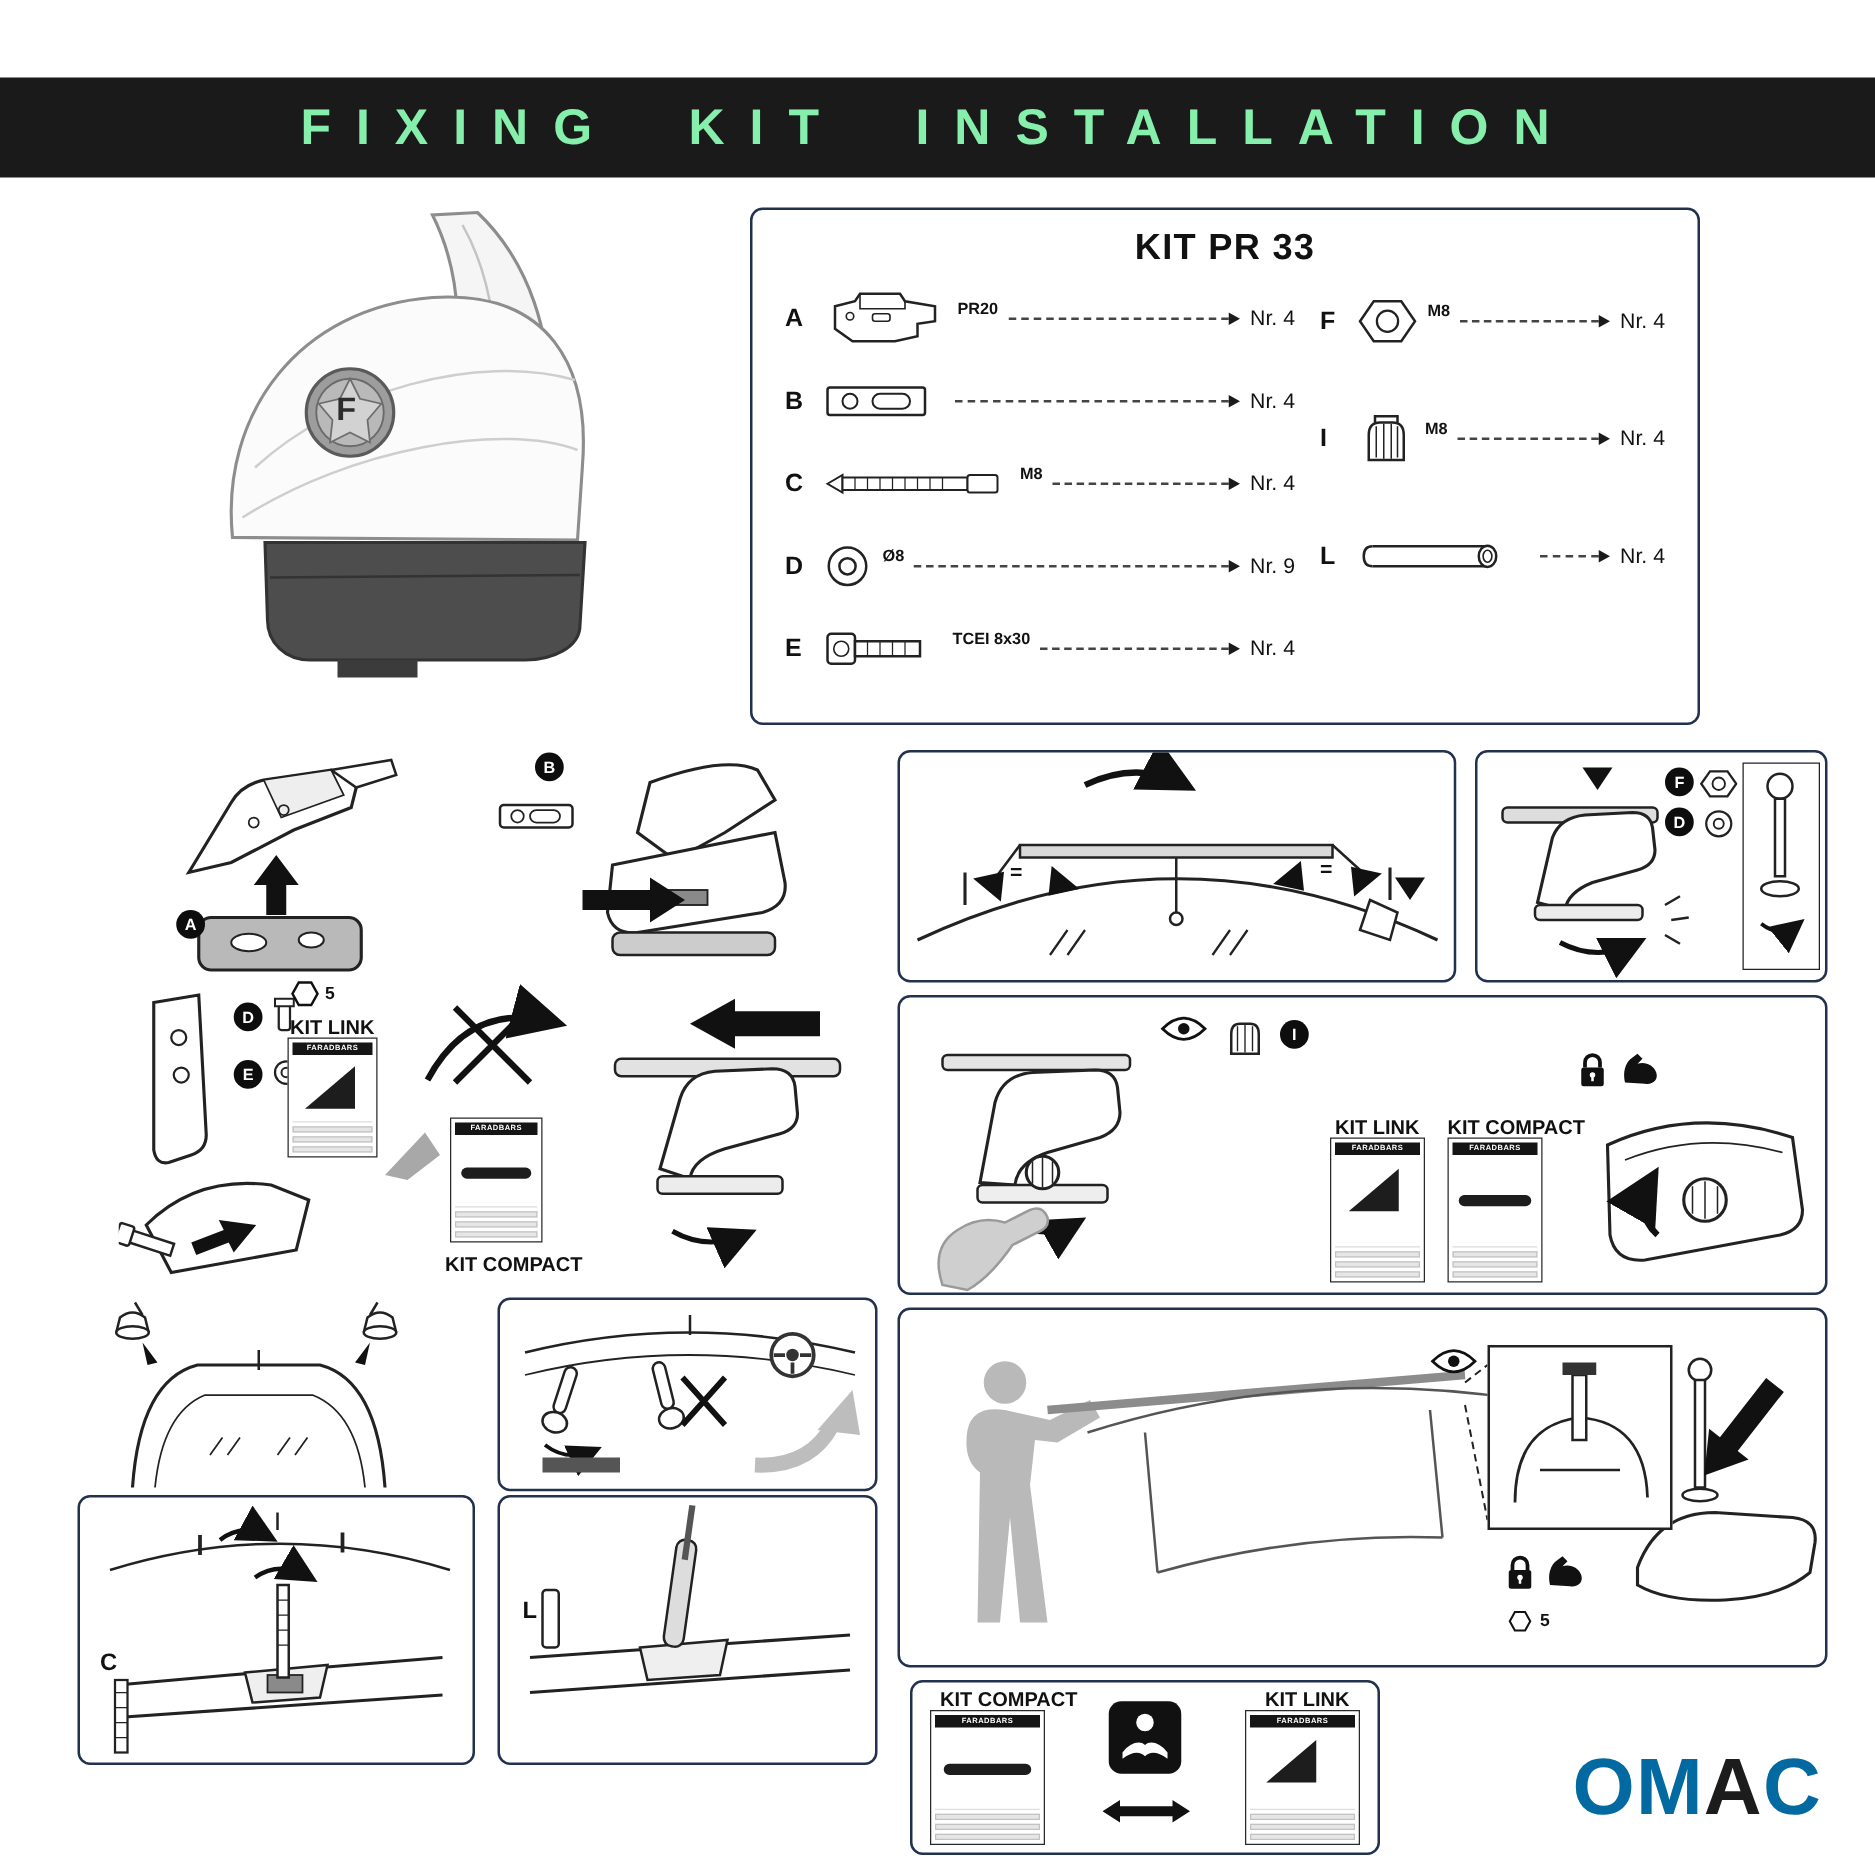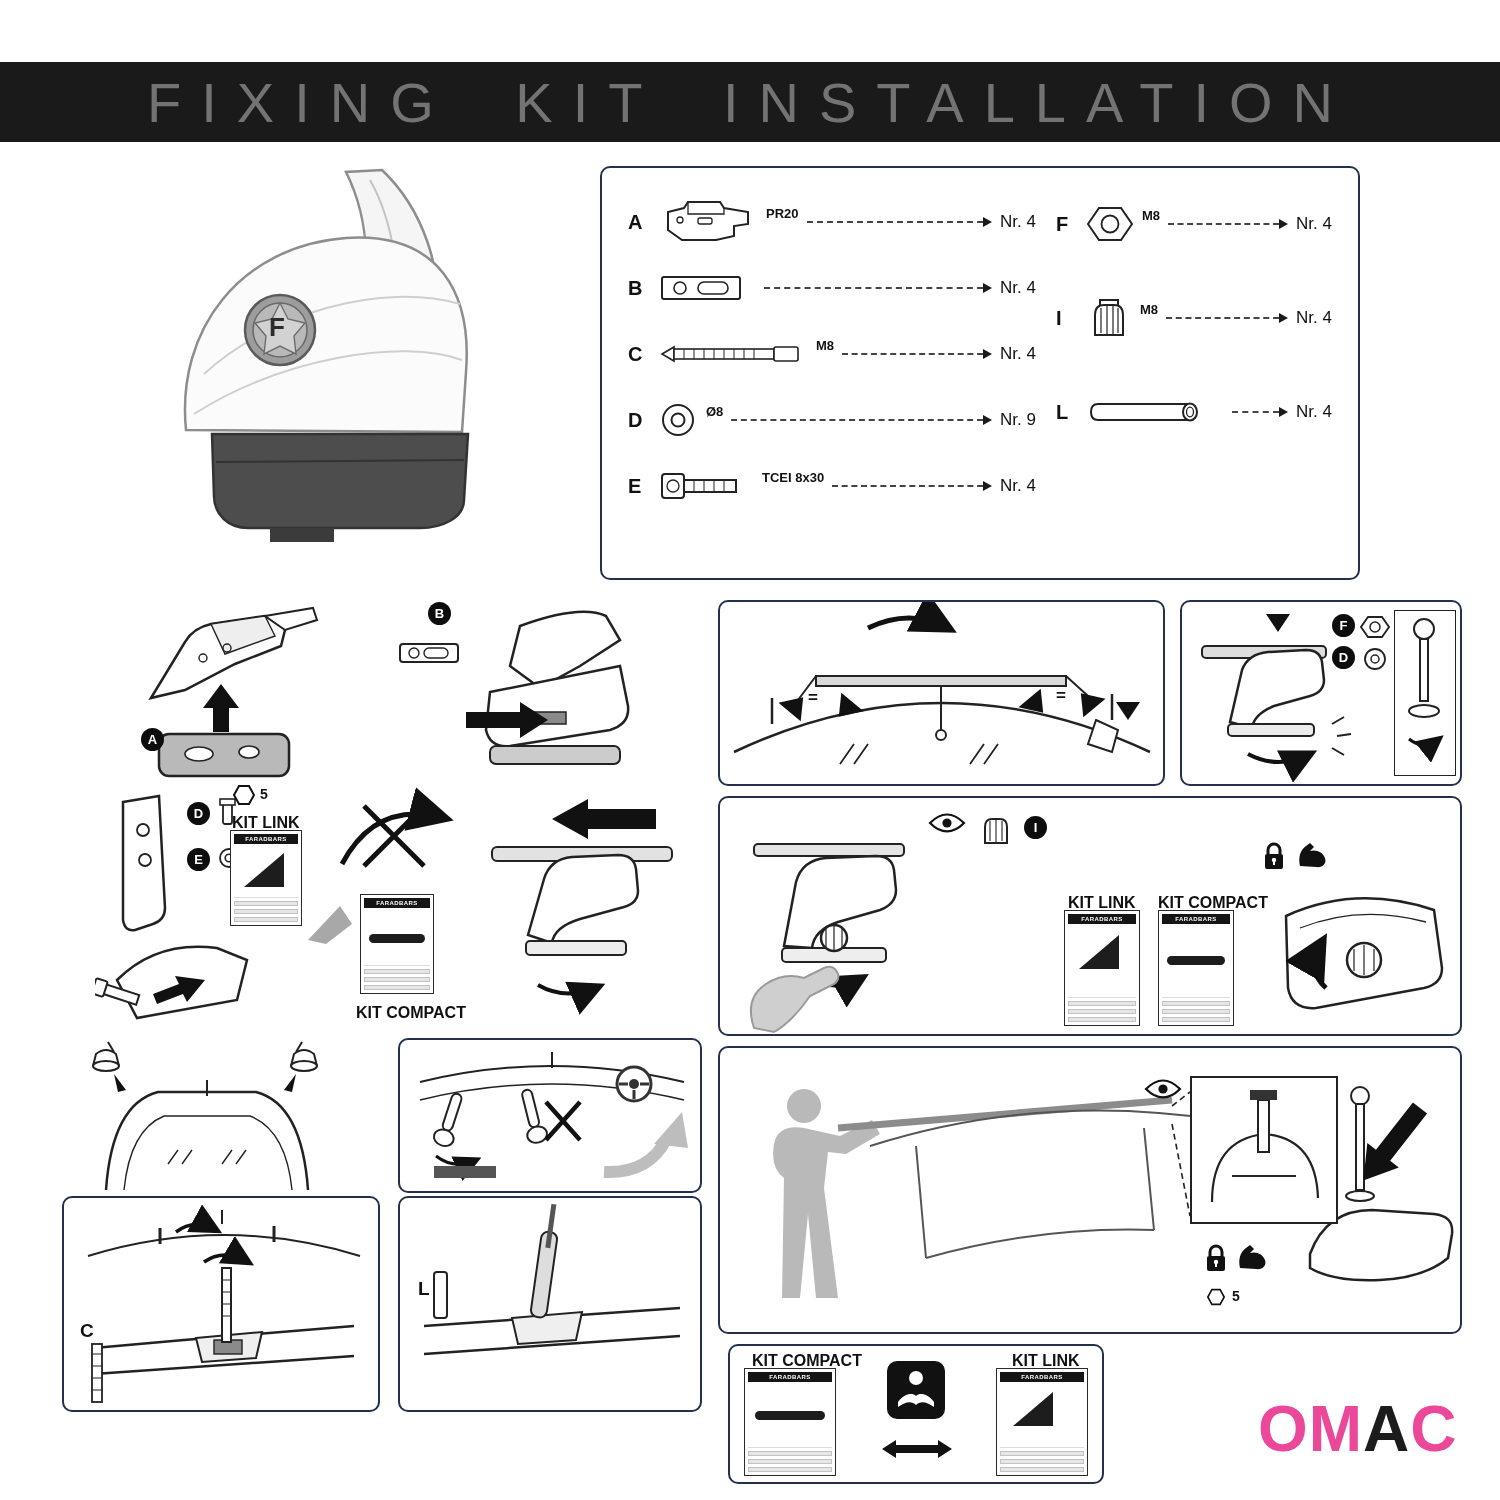--- a/index.html
+++ b/index.html
@@ -5,21 +5,21 @@
   *{margin:0;padding:0;box-sizing:border-box}
   html,body{width:1500px;height:1500px;background:#fff;font-family:"Liberation Sans",sans-serif;color:#111}
   .page{position:relative;width:1500px;height:1500px;background:#fff;overflow:hidden}
   .abs{position:absolute}
   .panel{position:absolute;border:2px solid #22324e;border-radius:10px;background:#fff}
   .illo{position:absolute}
   svg{display:block}
 
   
   .header-bar{position:absolute;left:0;top:62px;width:1500px;height:80px;background:#1a1a1a;display:flex;align-items:center;justify-content:center}
-  .header-bar .t{color:#737373;font-size:56px;font-weight:400;letter-spacing:20px;word-spacing:26px;white-space:nowrap}
+  .header-bar .t{color:#86efac;font-size:40px;font-weight:700;letter-spacing:20px;word-spacing:26px;white-space:nowrap}
 
   
   .kit-box{left:600px;top:166px;width:760px;height:414px;padding:14px 26px 10px}
   .kit-title{text-align:center;font-size:29px;font-weight:800;letter-spacing:1px}
   .kit-cols{display:flex;margin-top:14px}
   .kit-col{display:flex;flex-direction:column}
   .kit-col.left{width:408px;gap:14px}
   .kit-col.right{flex:1;gap:42px;margin-left:20px;padding-top:2px}
   .kit-row{display:flex;align-items:center;gap:8px;min-height:52px}
   .kit-letter{font-size:20px;font-weight:800;width:22px;flex:0 0 22px}
@@ -41,21 +41,21 @@
   .leaflet{position:absolute;border:1.5px solid #2a2a2a;background:#fff;display:flex;flex-direction:column;padding:3px;gap:3px}
   .leaflet-head{background:#151515;color:#fff;font-size:6px;font-weight:700;text-align:center;padding:2px 0;letter-spacing:.4px;overflow:hidden}
   .leaflet-art{flex:1;position:relative;border-bottom:1px solid #ddd}
   .leaflet-art.link::after{content:"";position:absolute;left:16%;top:12%;border-left:40px solid transparent;border-bottom:34px solid #1d1d1d}
   .leaflet-art.compact::after{content:"";position:absolute;left:8%;top:42%;width:84%;height:9px;background:#1d1d1d;border-radius:5px}
   .leaflet-lines{display:flex;flex-direction:column;gap:3px}
   .leaflet-lines i{height:5px;background:#e6e6e6;border:.5px solid #c2c2c2}
 
   
   .omac{position:absolute;left:1258px;top:1392px;font-size:64px;font-weight:900;letter-spacing:1px;display:flex}
-  .omac .red{color:#ec4899}
+  .omac .red{color:#0369a1}
   .omac .blk{color:#1c1c1c}
 
   .icon{position:absolute}
 </style>
 </head>
 <body>
 
 <div class="page">
 
   <svg width="0" height="0" style="position:absolute" aria-hidden="true">
@@ -83,20 +83,21 @@
       <path d="M216 298 l28 -15 v11 l-28 15 Z" fill="#b3b3b3"></path>
       <path d="M216 318 l28 -15 v11 l-28 15 Z" fill="#b3b3b3"></path>
       <path d="M92 272 L348 272 L344 338 C344 356 322 366 300 366 L128 366 C108 366 94 352 94 334 Z" fill="#4d4d4d" stroke="#333" stroke-width="2.5"></path>
       <path d="M96 300 L344 298" stroke="#333" stroke-width="2"></path>
       <rect x="150" y="366" width="64" height="14" fill="#3b3b3b"></rect>
     </svg>
     <span class="abs" style="left:149px;top:150px;font-size:26px;font-weight:900;color:#2c2c2c">F</span>
   </div>
 
   <div class="panel kit-box">
+    <div class="kit-title">KIT PR 33</div>
     <div class="kit-cols">
 
       <div class="kit-col left">
         <div class="kit-row">
           <span class="kit-letter">A</span>
           <span class="kit-draw">
             <svg viewBox="0 0 100 52" width="100" height="52">
               <path d="M10 34 V16 L26 12 L30 6 H62 L66 12 L90 16 V28 L76 30 V40 L58 44 H24 Z" fill="#fff" stroke="#222" stroke-width="2"></path>
               <path d="M30 6 V18 H66 V12" fill="none" stroke="#222" stroke-width="1.3"></path>
               <rect x="40" y="22" width="14" height="6" rx="2" fill="none" stroke="#222" stroke-width="1.3"></rect>

